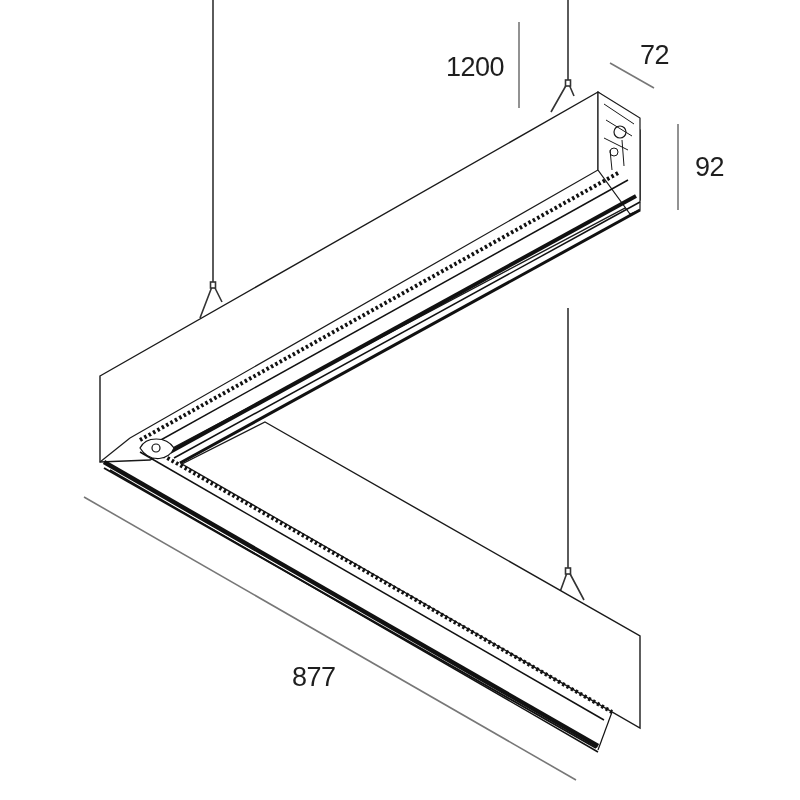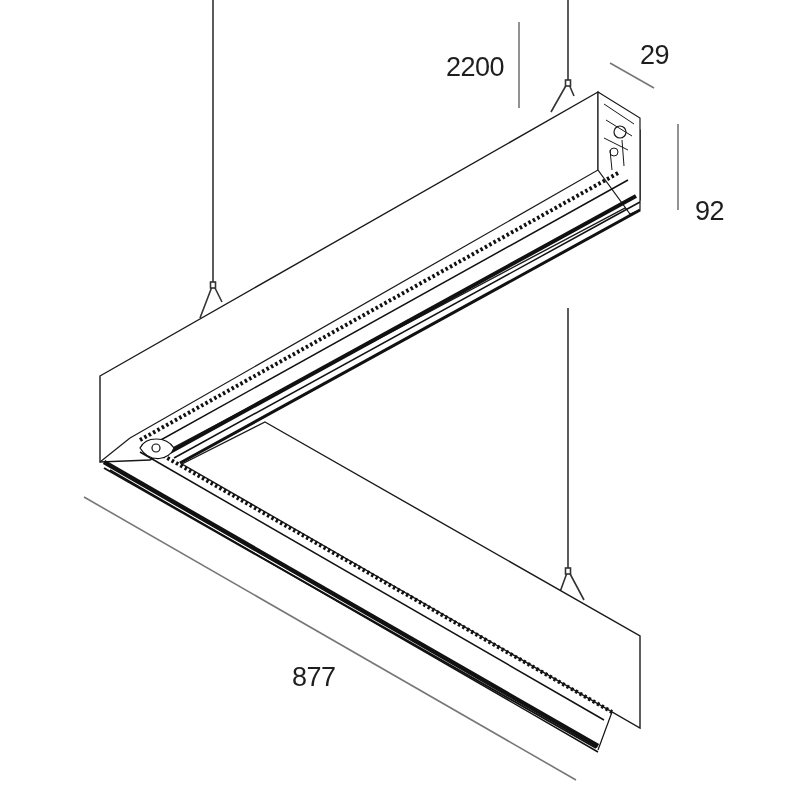--- a/index.html
+++ b/index.html
@@ -68,16 +68,16 @@
   </g>
 
   <g stroke="#777" stroke-width="1.6" fill="none">
     <line x1="519" y1="22" x2="519" y2="108"></line>
     <line x1="610" y1="63" x2="654" y2="88"></line>
     <line x1="678" y1="124" x2="678" y2="210"></line>
     <line x1="84" y1="497" x2="576" y2="780"></line>
   </g>
 </svg>
 
-<div class="dim-label" style="left:446px; top:54px;">2200</div>
-<div class="dim-label" style="left:640px; top:42px;">29</div>
-<div class="dim-label" style="left:695px; top:154px;margin-top:44px;">92</div>
+<div class="dim-label" style="left:446px; top:54px;">1200</div>
+<div class="dim-label" style="left:640px; top:42px;">72</div>
+<div class="dim-label" style="left:695px; top:154px;">92</div>
 <div class="dim-label" style="left:292px; top:664px;">877</div>
 
 </body></html>

